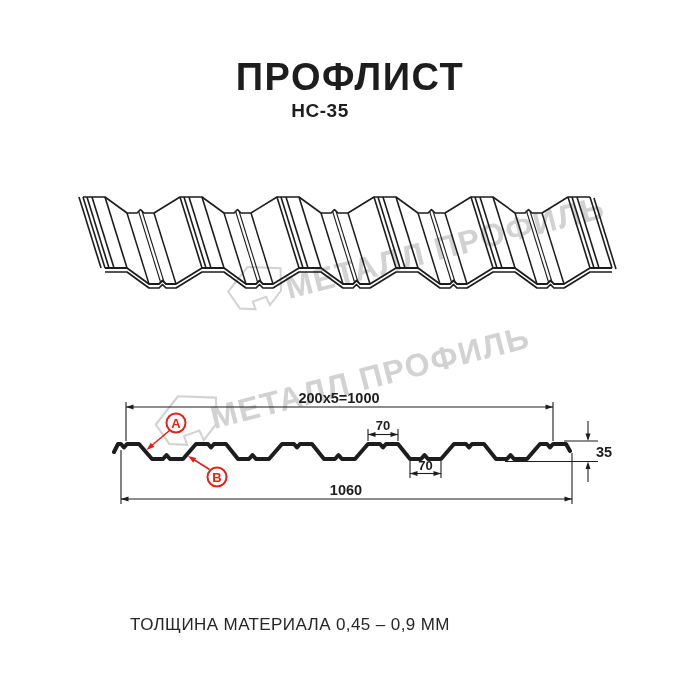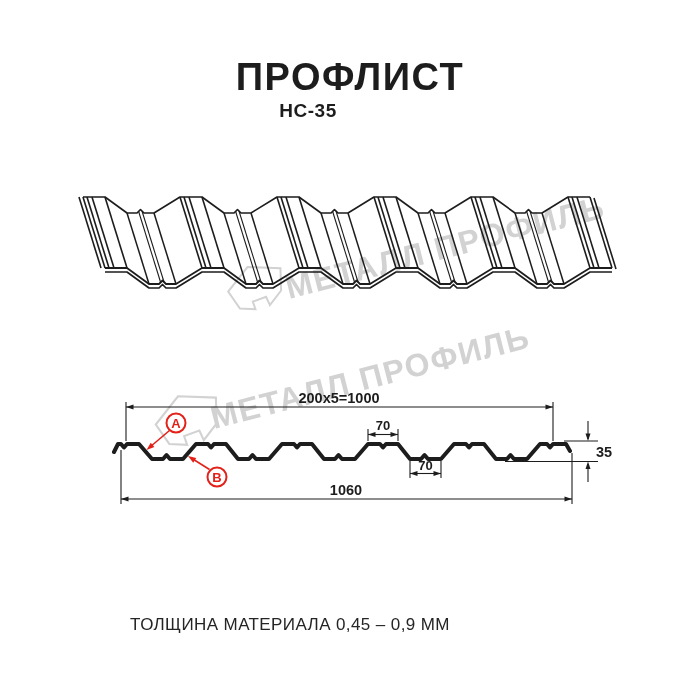--- a/index.html
+++ b/index.html
@@ -5,21 +5,21 @@
   html,body{margin:0;padding:0;}
   body{
     width:700px;height:700px;background:#ffffff;position:relative;overflow:hidden;
     font-family:"Liberation Sans",sans-serif;
   }
   .title{
     position:absolute;top:56px;left:0;width:700px;text-align:center;
     font-size:38px;font-weight:700;letter-spacing:1.5px;color:#1d1d1d;
   }
   .subtitle{
-    position:absolute;top:100px;left:0;width:616px;text-align:center;
+    position:absolute;top:100px;left:12px;width:616px;text-align:center;
     font-size:19px;font-weight:700;letter-spacing:.5px;color:#1d1d1d;
   }
   .footer{
     position:absolute;top:615px;left:0;width:580px;text-align:center;
     font-size:17px;font-weight:400;letter-spacing:.4px;color:#252525;
   }
   svg.canvas{position:absolute;left:0;top:0;}
   svg text{font-family:"Liberation Sans",sans-serif;}
   .dimtext{font-size:14.5px;font-weight:700;fill:#1d1d1d;}
   .dimsmall{font-size:13px;font-weight:700;fill:#1d1d1d;}

